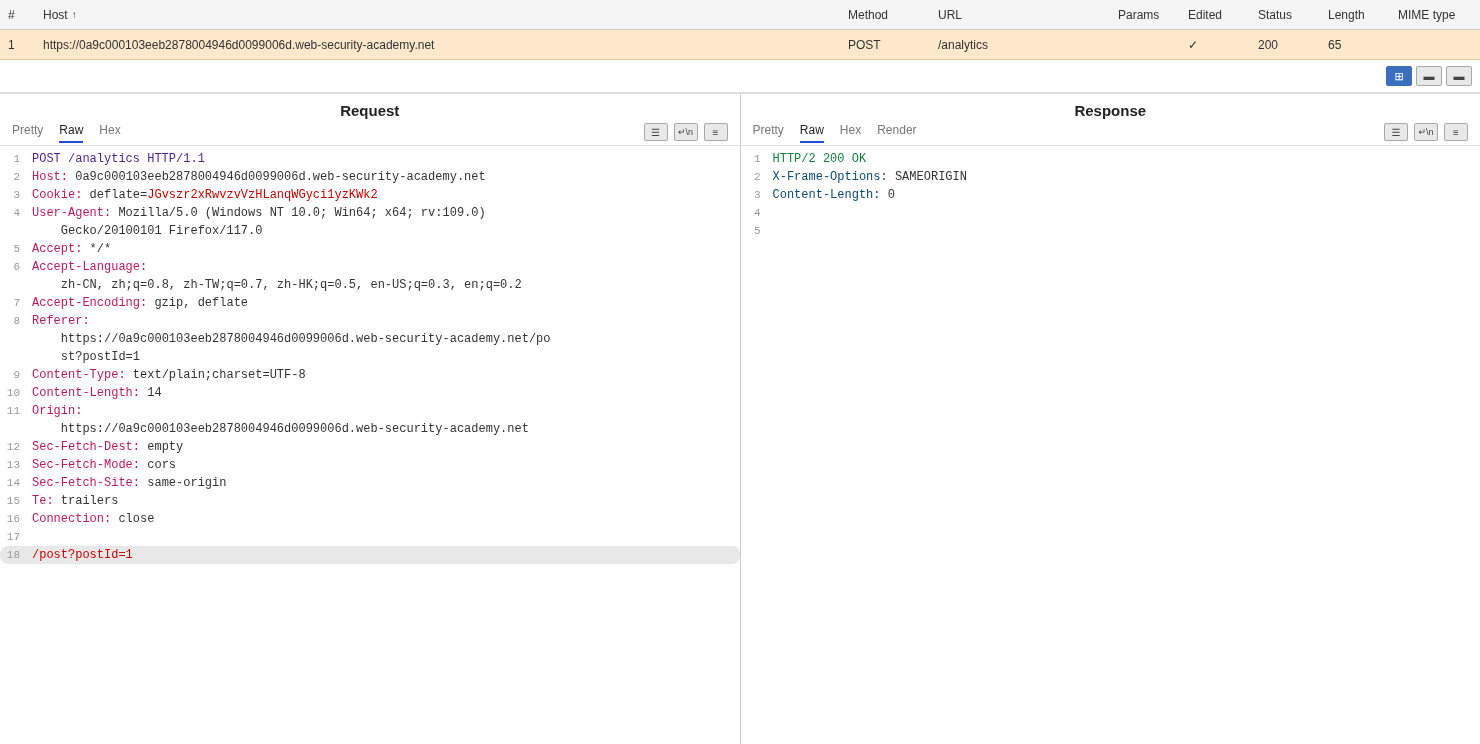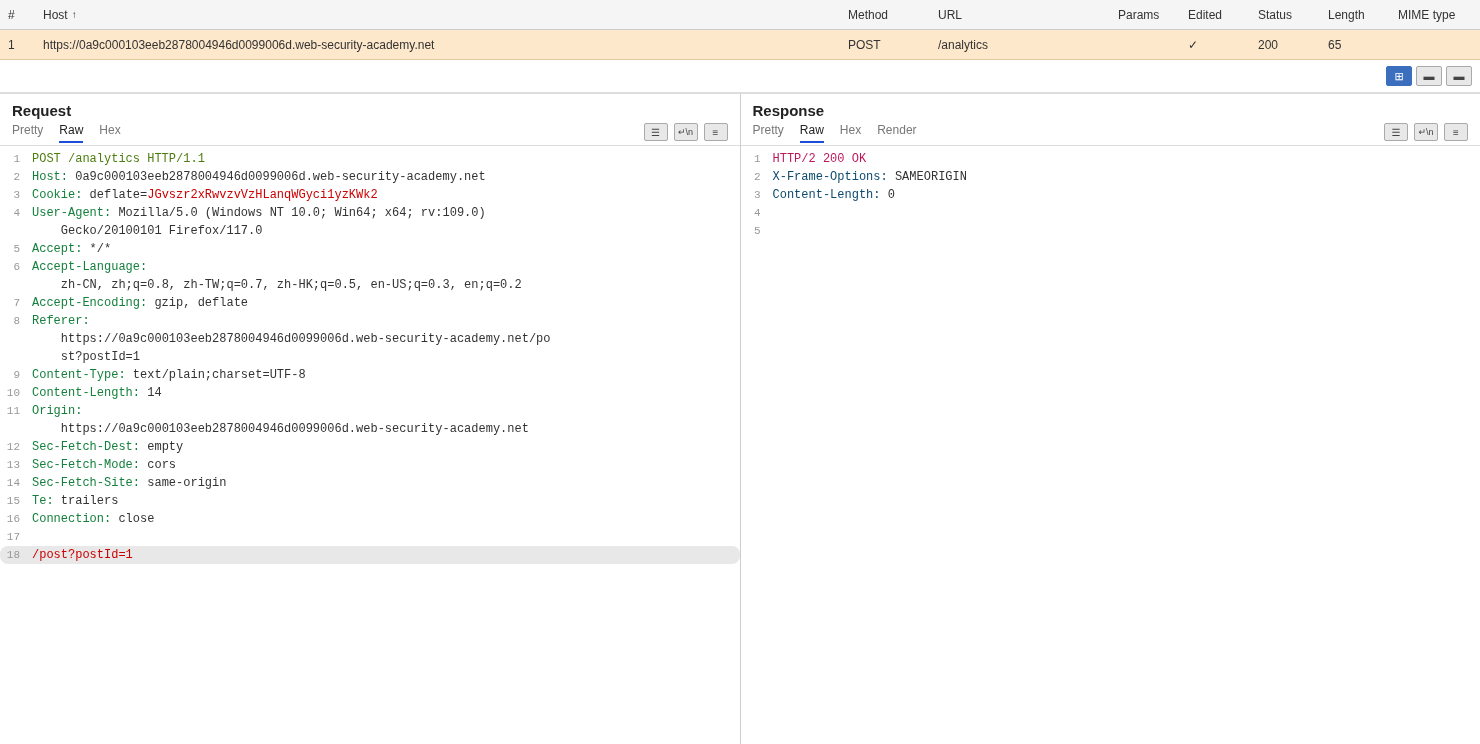--- a/index.html
+++ b/index.html
@@ -53,21 +53,21 @@
       flex: 1;
       display: flex;
       flex-direction: column;
       border-right: 1px solid #ccc;
     }
     .panel:last-child { border-right: none; }
 
     .panel-header-row {
       display: flex;
       align-items: center;
-      justify-content: flex-start;
+      justify-content: center;
       padding: 8px 12px 0 12px;
       background: #fff;
     }
     .panel-title {
       font-weight: bold;
       font-size: 15px;
       color: #222;
     }
     .icon-btn {
       width: 26px;
@@ -149,26 +149,26 @@
       font-size: 11px;
     }
     .line-content {
       flex: 1;
       padding-left: 4px;
       white-space: pre-wrap;
       word-break: break-all;
     }
 
     
-    .c-header-name { color: #15803d; } 
+    .c-header-name { color: #be185d; } 
     .c-header-value { color: #333; }
-    .c-method { color: #4d7c0f; }
+    .c-method { color: #4c1d95; }
     .c-cookie-val { color: #c00; }
     .c-body { color: #c00; }
-    .c-response-ok { color: #be185d; }
+    .c-response-ok { color: #15803d; }
     .c-response-header-name { color: #0c4a6e; }
     .c-response-header-value { color: #333; }
 
     
     .line-highlighted {
       background: #e8e8e8;
       border-radius: 8px;
     }
 
     

